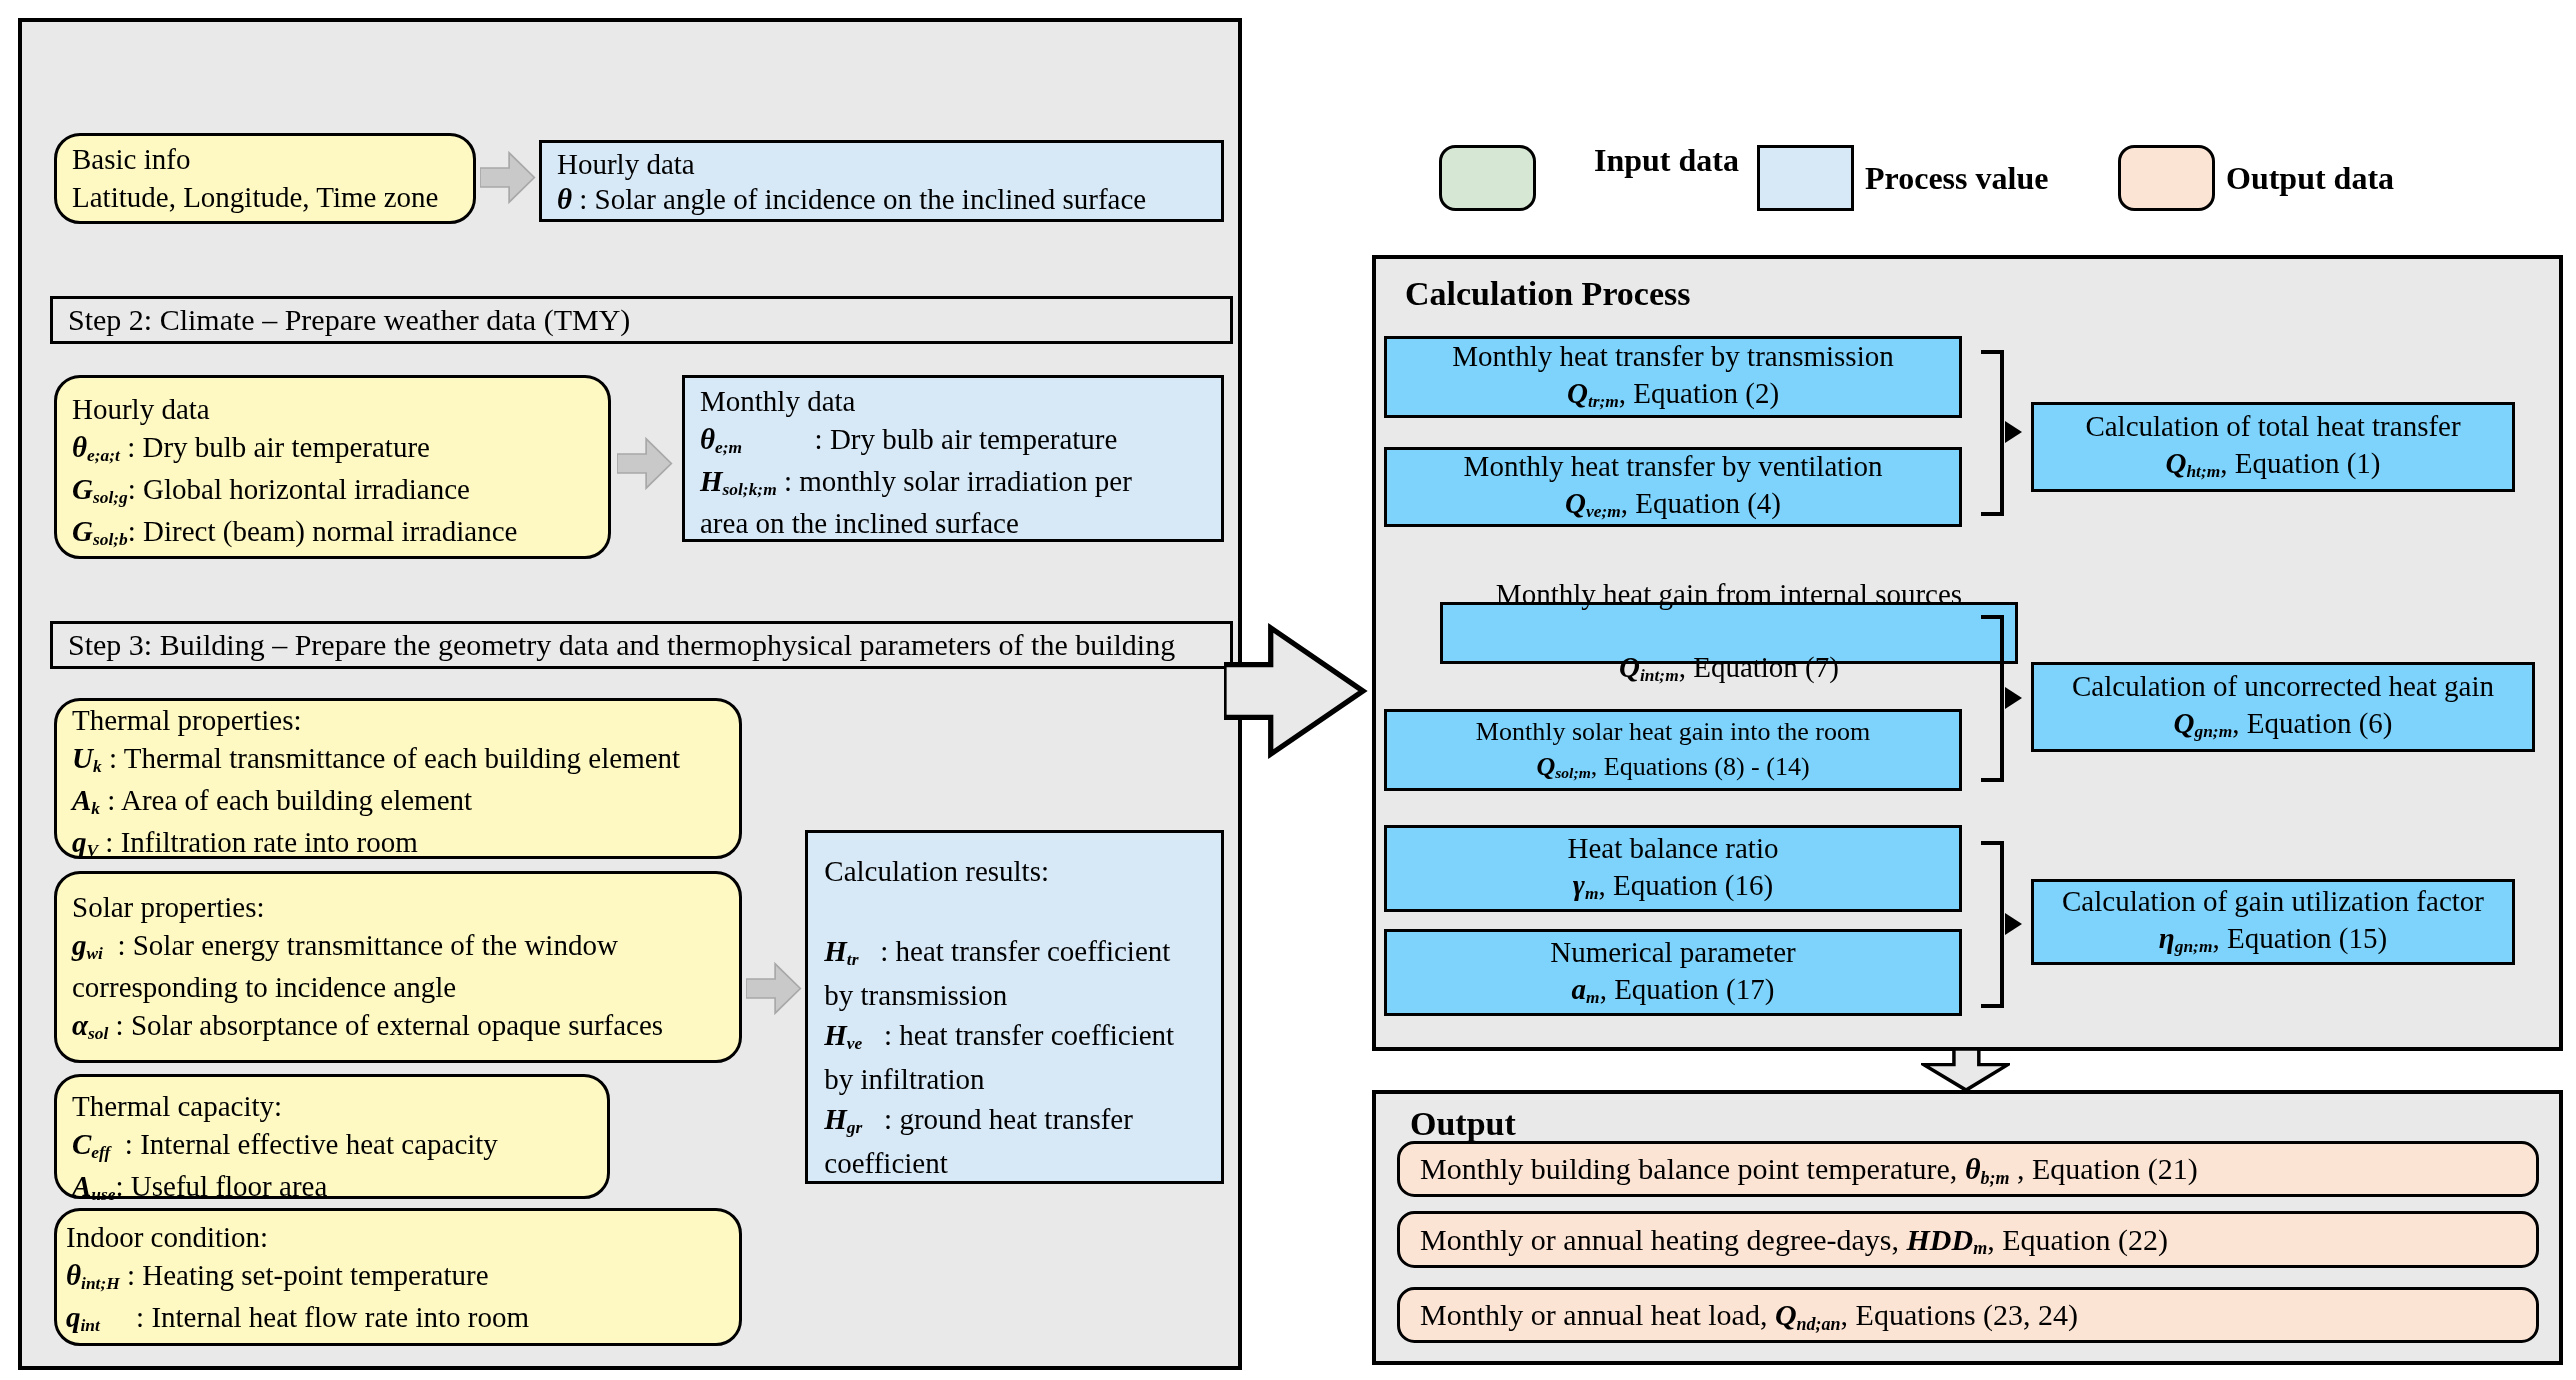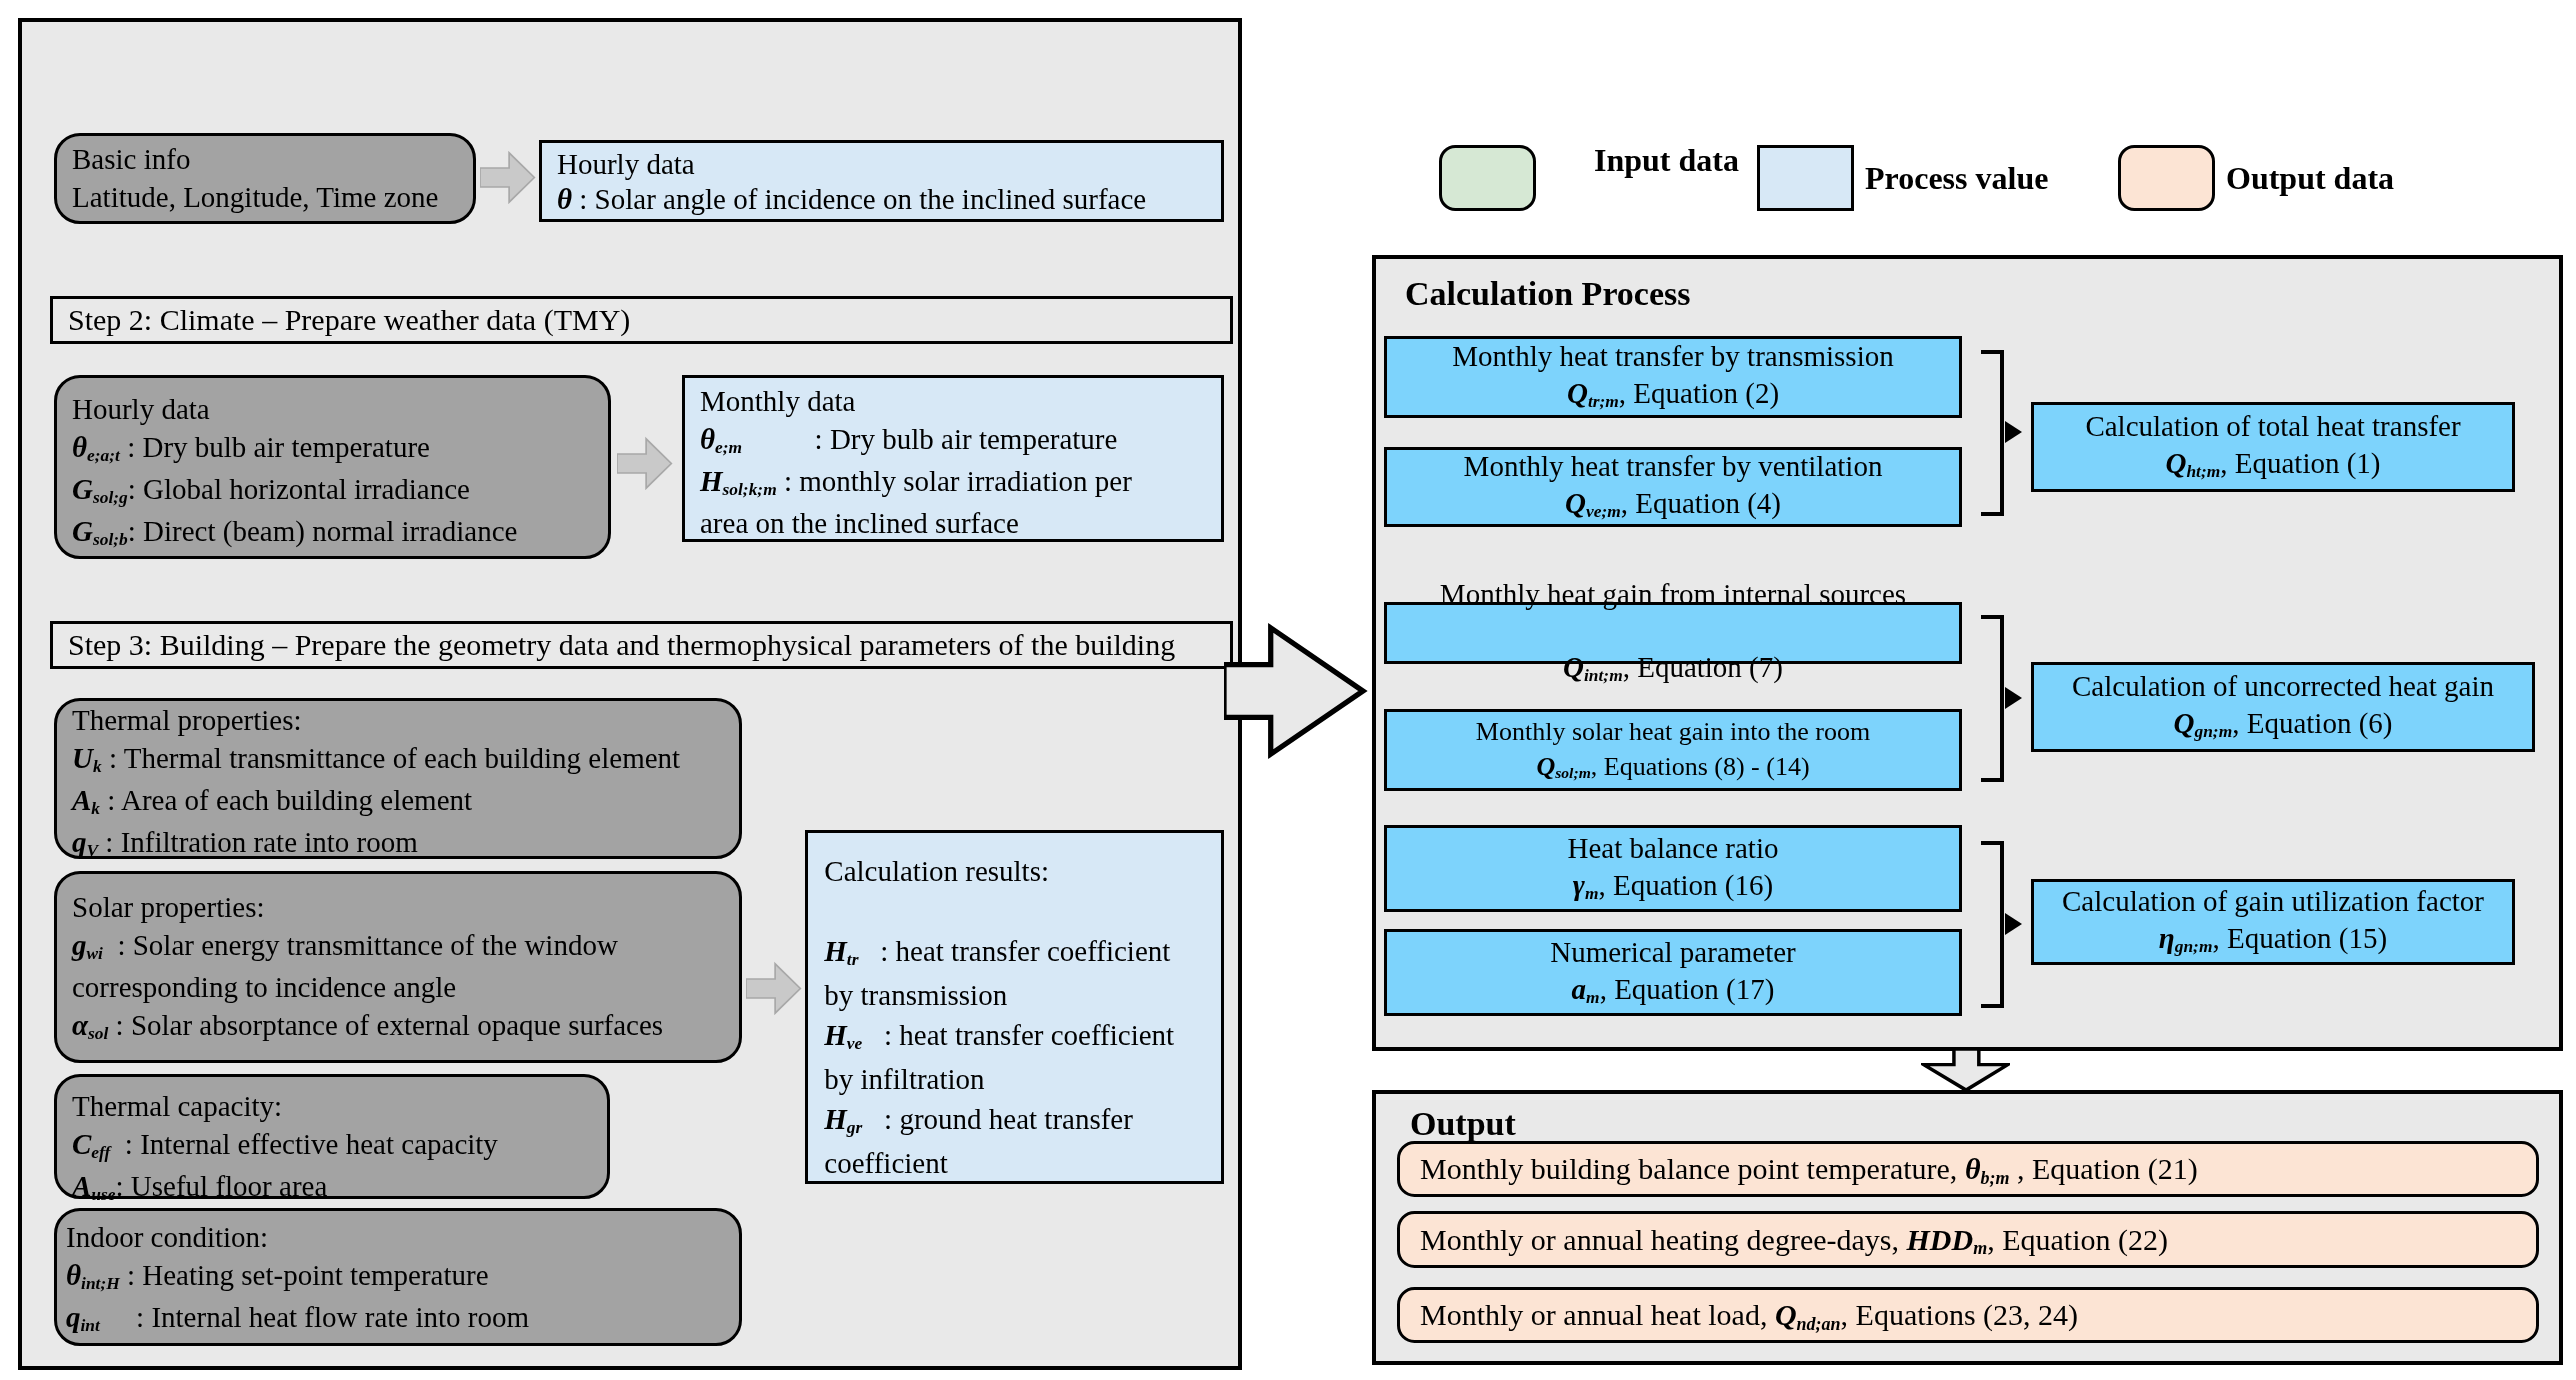--- a/index.html
+++ b/index.html
@@ -1,21 +1,21 @@
 <!DOCTYPE html>
 <html style="font-size:9.3px"><head>
 <meta charset="utf-8">
 <style>
   html,body { margin:0; padding:0; background:#ffffff; }
   .page { position:relative; width:2576px; height:1380px; background:#ffffff; overflow:hidden;
           font-family:"Liberation Serif","DejaVu Serif",serif; color:#000; }
   .panel { position:absolute; background:#e9e9e9; border:4.7px solid #000; box-sizing:border-box; }
   .stephdr { position:absolute; background:#e9e9e9; border:3.5px solid #000; box-sizing:border-box;
              display:flex; align-items:center; padding-left:15px; font-size:30px; }
-  .gbox { position:absolute; background:#a3a3a3; border:3.5px solid #000; border-radius:26px;
+  .gbox { position:absolute; background:#fef9c3; border:3.5px solid #000; border-radius:26px;
           box-sizing:border-box; padding:3.5px 15px; font-size:29px; line-height:38px; }
   .bbox { position:absolute; background:#d7e8f6; border:3.5px solid #000;
           box-sizing:border-box; padding:3.5px 15px; font-size:29px; line-height:38px; }
   .pbox { position:absolute; background:#7dd3fc; border:3.5px solid #000; box-sizing:border-box;
           display:flex; flex-direction:column; justify-content:center; align-items:center;
           text-align:right; font-size:29px; line-height:37px; }
   .obar { position:absolute; background:#fce4d4; border:3.5px solid #000; border-radius:17.5px;
           box-sizing:border-box; display:flex; align-items:center; padding:0 20px; font-size:30px; }
   .ptitle { position:absolute; font-weight:bold; font-size:34px; line-height:1.1; }
   .bracket { position:absolute; border:4.1px solid #000; border-left:none; box-sizing:border-box; }
@@ -139,21 +139,21 @@
   <div class="pbox" style="left:1384px; top:447px; width:578px; height:80px;">
       <div class="rl"><span class="sg-txt">Monthly heat transfer by ventilation</span></div>
       <div class="rl"><span class="sg-sym">Q</span><span class="sg-sub">ve;m</span><span class="sg-txt">, Equation (4)</span></div>
     </div>
   <div class="bracket" style="left:1981px; top:350px; width:23px; height:166px;"></div>
   <div class="pbox" style="left:2031px; top:402px; width:484px; height:90px;">
       <div class="rl"><span class="sg-txt">Calculation of total heat transfer</span></div>
       <div class="rl"><span class="sg-sym">Q</span><span class="sg-sub">ht;m</span><span class="sg-txt">, Equation (1)</span></div>
     </div>
 
-  <div class="pbox" style="left:1384px; top:602px; width:578px; height:62px;gap:36px;">
+  <div class="pbox" style="left:1440px; top:602px; width:578px; height:62px;gap:36px;">
       <div class="rl"><span class="sg-txt">Monthly heat gain from internal sources</span></div>
       <div class="rl"><span class="sg-sym">Q</span><span class="sg-sub">int;m</span><span class="sg-txt">, Equation (7)</span></div>
     </div>
   <div class="pbox" style="left:1384px; top:709px; width:578px; height:82px; font-size:26px; line-height:35px;">
       <div class="rl"><span class="sg-txt">Monthly solar heat gain into the room</span></div>
       <div class="rl"><span class="sg-sym">Q</span><span class="sg-sub">sol;m</span><span class="sg-txt">, Equations (8) - (14)</span></div>
     </div>
   <div class="bracket" style="left:1981px; top:615px; width:23px; height:167px;"></div>
   <div class="pbox" style="left:2031px; top:662px; width:504px; height:90px;">
       <div class="rl"><span class="sg-txt">Calculation of uncorrected heat gain</span></div>

